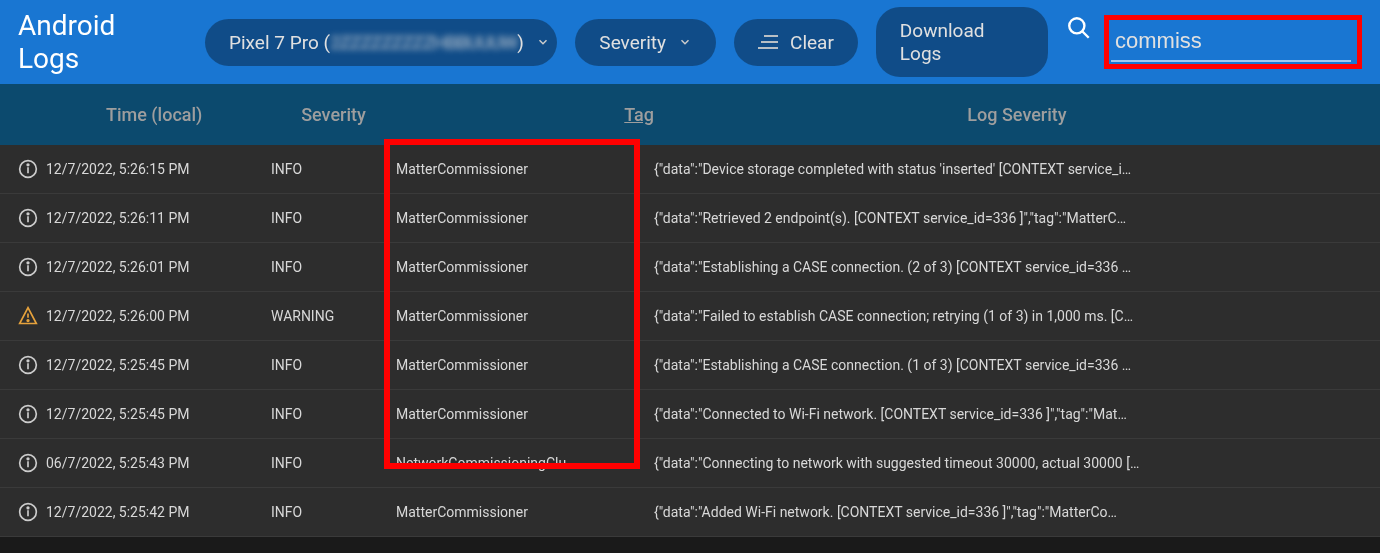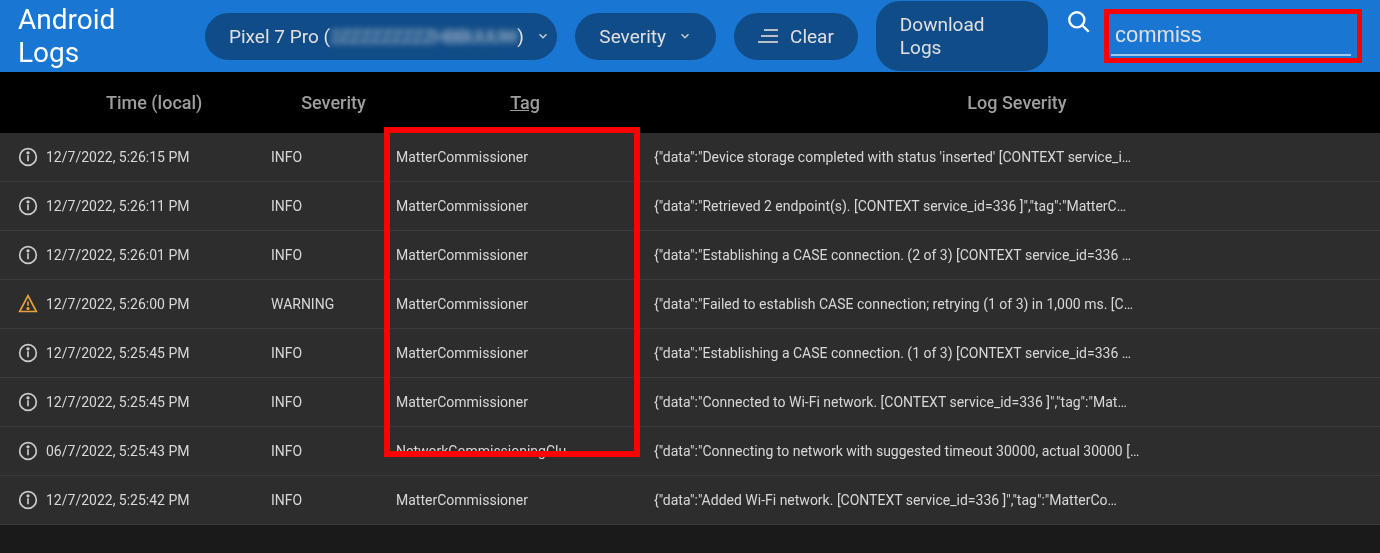--- a/index.html
+++ b/index.html
@@ -10,21 +10,21 @@
     body {
       font-family: -apple-system, BlinkMacSystemFont, "Segoe UI", Roboto, Arial, sans-serif;
       background: #1a1a1a;
       color: #e0e0e0;
       width: 1380px;
       height: 553px;
       overflow: hidden;
     }
     .header {
       background: #1976d2;
-      height: 72px;
+      height: 84px;
       display: flex;
       align-items: center;
       padding: 0 18px;
       gap: 18px;
     }
     .title {
       color: #fff;
       font-size: 28px;
       font-weight: 400;
       margin-right: 12px;
@@ -82,33 +82,33 @@
     }
     .red-box-search {
       border: 5px solid #ff0000;
       padding: 2px 6px 2px 2px;
       display: flex;
       align-items: center;
     }
     .table-header {
       display: flex;
       padding: 20px 0 20px 10px;
-      background: #000000;
+      background: #0c4a6e;
       color: #9e9e9e;
       font-size: 18px;
       font-weight: 500;
     }
     .col-icon { width: 36px; flex-shrink: 0; }
     .col-time { width: 225px; flex-shrink: 0; }
     .col-severity { width: 125px; flex-shrink: 0; }
     .col-tag { width: 258px; flex-shrink: 0; }
     .col-msg { flex: 1; overflow: hidden; }
     .th-time { text-align: left; padding-left: 60px; }
     .th-severity { text-align: center; }
-    .th-tag { text-align: center; text-decoration: underline; }
+    .th-tag { text-align: right; text-decoration: underline; }
     .th-msg { text-align: center; }
     .rows {
       position: relative;
     }
     .row {
       display: flex;
       align-items: center;
       padding: 14px 0 14px 10px;
       border-bottom: 1px solid #3a3a3a;
       background: #2d2d2d;

